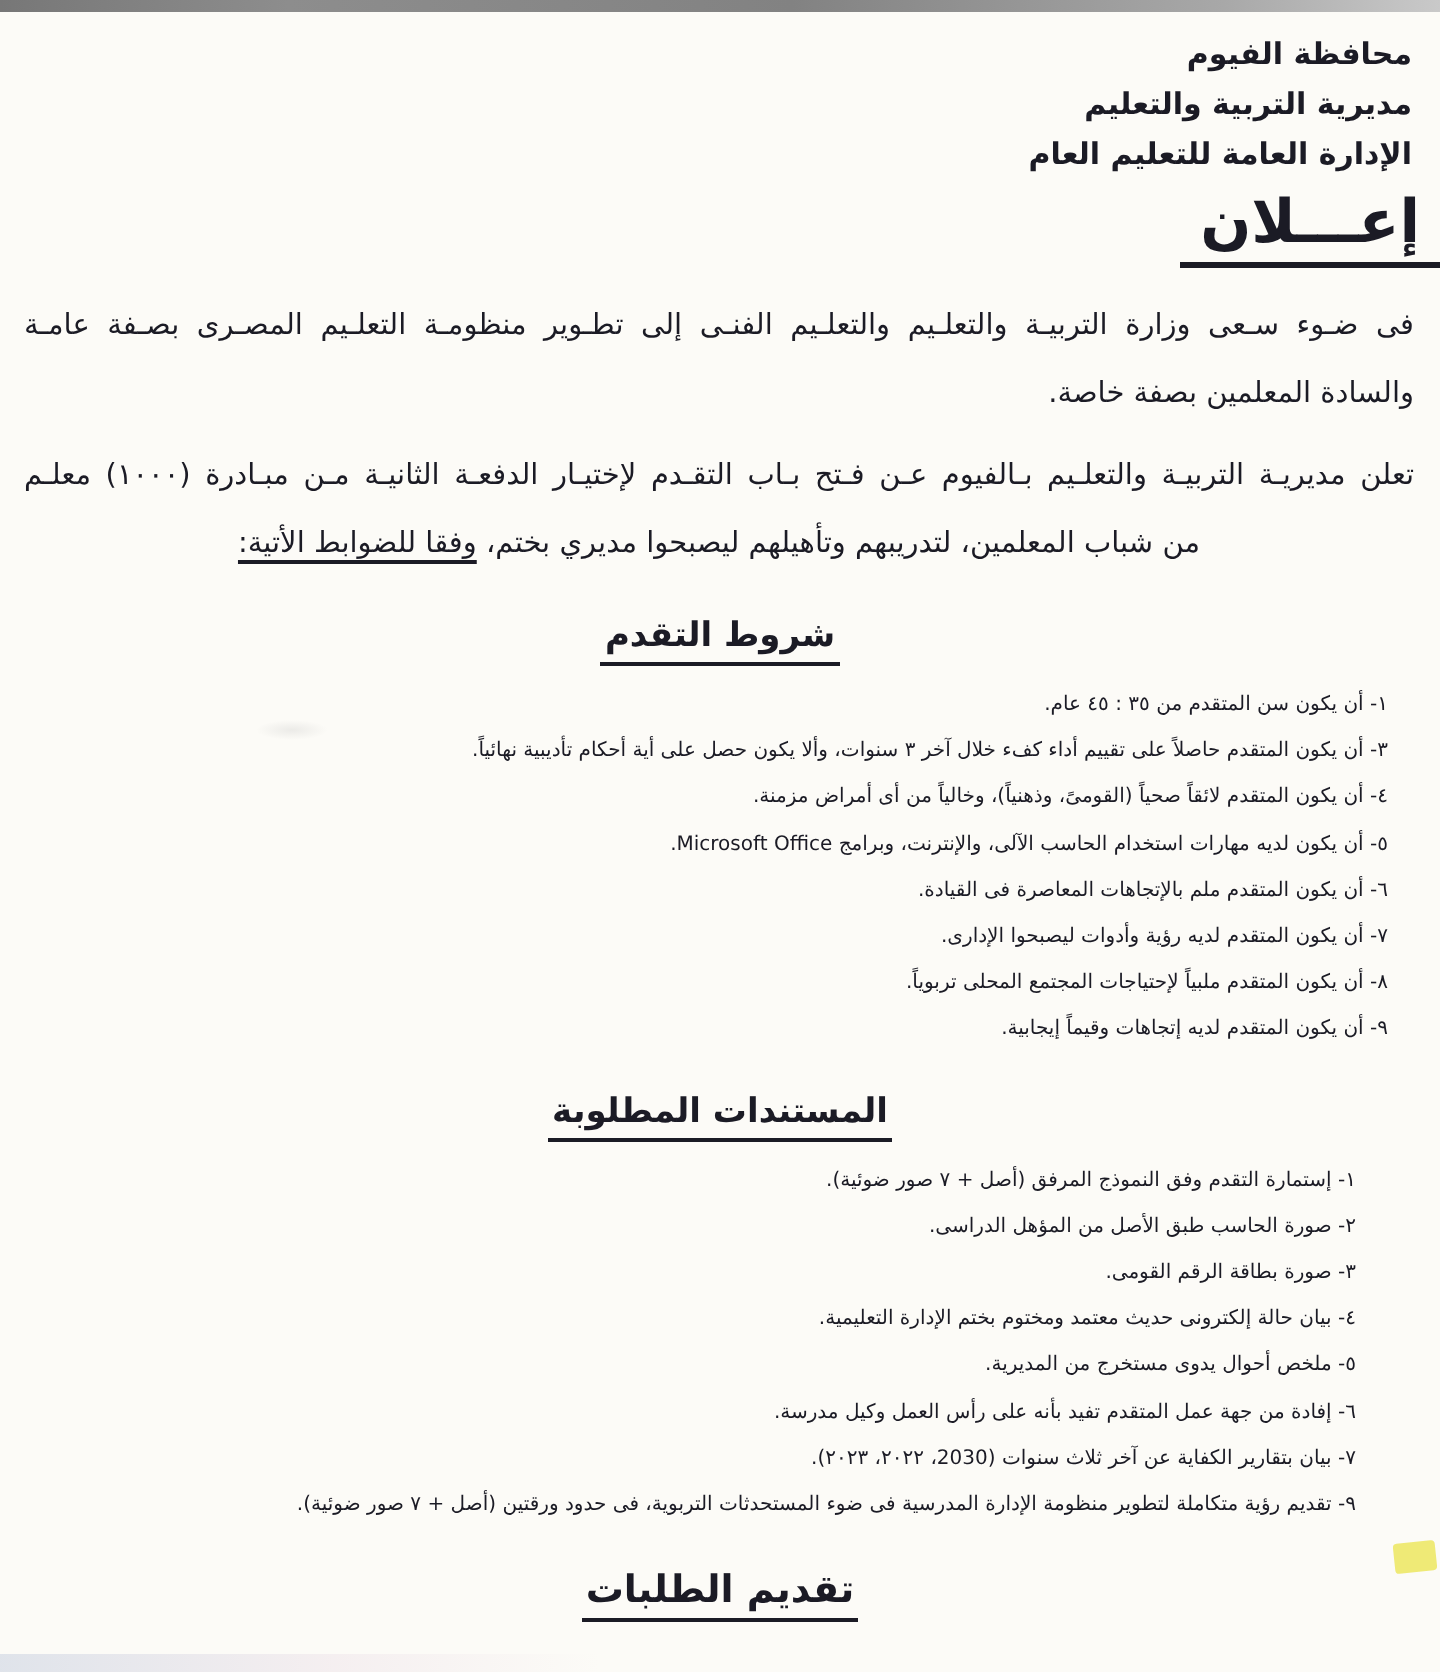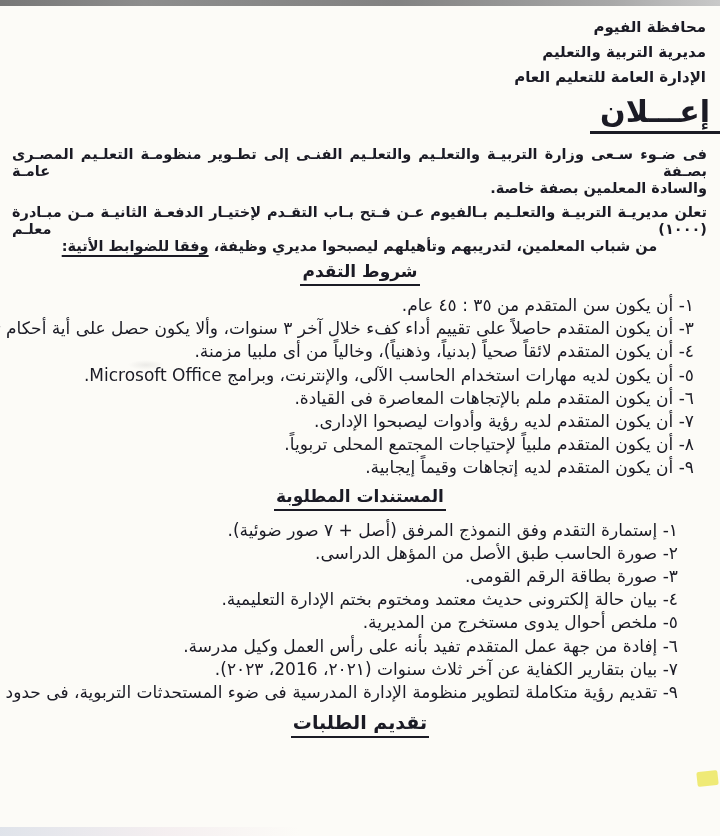--- a/index.html
+++ b/index.html
@@ -30,37 +30,37 @@
   .title-wrap{text-align:right;margin-top:5px;height:44px;}
   .title-wrap .title{
     display:inline-block;
     font-size:30px;font-weight:bold;
     border-bottom:3px solid var(--ink);
     padding:0 10px 2px 10px;
     line-height:34px;
   }
   .para{
     margin:7px 13px 0 12px;
-    font-size:14.5px;font-weight:bold;line-height:17px;
+    font-size:14.5px;font-weight:normal;line-height:34px;
   }
   .line-justify{text-align:justify;text-align-last:justify;}
   .line-right{text-align:right;}
   .line-center{text-align:center;}
   .underlined{text-decoration:underline;text-underline-offset:4px;text-decoration-thickness:2px;}
-  .section-heading{text-align:center;margin-top:5px;height:29px;}
+  .section-heading{text-align:center;margin-top:18px;height:29px;}
   .section-heading .sh{
     display:inline-block;
     font-size:17px;font-weight:bold;line-height:23px;
     border-bottom:2px solid var(--ink);
     padding:0 2px 1px 2px;
   }
   .section-heading.big .sh{font-size:19px;line-height:26px;}
   .list{
     margin:5px 26px 0 12px;
-    font-size:17px;line-height:23.2px;
+    font-size:10px;line-height:23.2px;
   }
   .list.docs{margin-right:42px;}
   .item{text-align:right;white-space:nowrap;}
   .item .num{letter-spacing:1px;}
   .stray-hl{
     position:absolute;top:771px;left:697px;width:21px;height:15px;
     background:var(--highlight);opacity:.85;border-radius:2px;
     transform:rotate(-6deg);
   }
   .smudge-bottom{
@@ -88,35 +88,35 @@
     <span class="title">إعـــلان</span>
   </div>
 
   <div class="para">
     <div class="line-justify">فى ضـوء سـعى وزارة التربيـة والتعلـيم والتعلـيم الفنـى إلى تطـوير منظومـة التعلـيم المصـرى بصـفة عامـة</div>
     <div class="line-right">والسادة المعلمين بصفة خاصة.</div>
   </div>
 
   <div class="para">
     <div class="line-justify">تعلن مديريـة التربيـة والتعلـيم بـالفيوم عـن فـتح بـاب التقـدم لإختيـار الدفعـة الثانيـة مـن مبـادرة (١٠٠٠) معلـم</div>
-    <div class="line-center"><span>من شباب المعلمين، لتدريبهم وتأهيلهم ليصبحوا مديري وظيفة، </span><span class="underlined">وفقا للضوابط الأتية:</span></div>
+    <div class="line-center"><span>من شباب المعلمين، لتدريبهم وتأهيلهم ليصبحوا مديري بختم، </span><span class="underlined">وفقا للضوابط الأتية:</span></div>
   </div>
 
   <div class="section-heading">
     <span class="sh">شروط التقدم</span>
   </div>
 
   <div class="list cond">
 
       <div class="item"><span class="num">١-</span> <span>أن يكون سن المتقدم من ٣٥ : ٤٥ عام.</span></div>
 
 
       <div class="item"><span class="num">٣-</span> <span>أن يكون المتقدم حاصلاً على تقييم أداء كفء خلال آخر ٣ سنوات، وألا يكون حصل على أية أحكام تأديبية نهائياً.</span></div>
 
-      <div class="item"><span class="num">٤-</span> <span>أن يكون المتقدم لائقاً صحياً (بدنياً، وذهنياً)، وخالياً من أى ملبيا مزمنة.</span></div>
+      <div class="item"><span class="num">٤-</span> <span>أن يكون المتقدم لائقاً صحياً (القومىً، وذهنياً)، وخالياً من أى أمراض مزمنة.</span></div>
 
       <div class="item"><span class="num">٥-</span> <span>أن يكون لديه مهارات استخدام الحاسب الآلى، والإنترنت، وبرامج Microsoft Office.</span></div>
 
       <div class="item"><span class="num">٦-</span> <span>أن يكون المتقدم ملم بالإتجاهات المعاصرة فى القيادة.</span></div>
 
       <div class="item"><span class="num">٧-</span> <span>أن يكون المتقدم لديه رؤية وأدوات ليصبحوا الإدارى.</span></div>
 
       <div class="item"><span class="num">٨-</span> <span>أن يكون المتقدم ملبياً لإحتياجات المجتمع المحلى تربوياً.</span></div>
 
       <div class="item"><span class="num">٩-</span> <span>أن يكون المتقدم لديه إتجاهات وقيماً إيجابية.</span></div>
@@ -133,21 +133,21 @@
       <div class="item"><span class="num">٢-</span> <span>صورة الحاسب طبق الأصل من المؤهل الدراسى.</span></div>
 
       <div class="item"><span class="num">٣-</span> <span>صورة بطاقة الرقم القومى.</span></div>
 
       <div class="item"><span class="num">٤-</span> <span>بيان حالة إلكترونى حديث معتمد ومختوم بختم الإدارة التعليمية.</span></div>
 
       <div class="item"><span class="num">٥-</span> <span>ملخص أحوال يدوى مستخرج من المديرية.</span></div>
 
       <div class="item"><span class="num">٦-</span> <span>إفادة من جهة عمل المتقدم تفيد بأنه على رأس العمل وكيل مدرسة.</span></div>
 
-      <div class="item"><span class="num">٧-</span> <span>بيان بتقارير الكفاية عن آخر ثلاث سنوات (٢٠٢١، 2016، ٢٠٢٣).</span></div>
+      <div class="item"><span class="num">٧-</span> <span>بيان بتقارير الكفاية عن آخر ثلاث سنوات (2030، ٢٠٢٢، ٢٠٢٣).</span></div>
 
 
       <div class="item"><span class="num">٩-</span> <span>تقديم رؤية متكاملة لتطوير منظومة الإدارة المدرسية فى ضوء المستحدثات التربوية، فى حدود ورقتين (أصل + ٧ صور ضوئية).</span></div>
     </div>
 
   <div class="section-heading big">
     <span class="sh">تقديم الطلبات</span>
   </div>
 
   <div class="stray-hl"></div>

